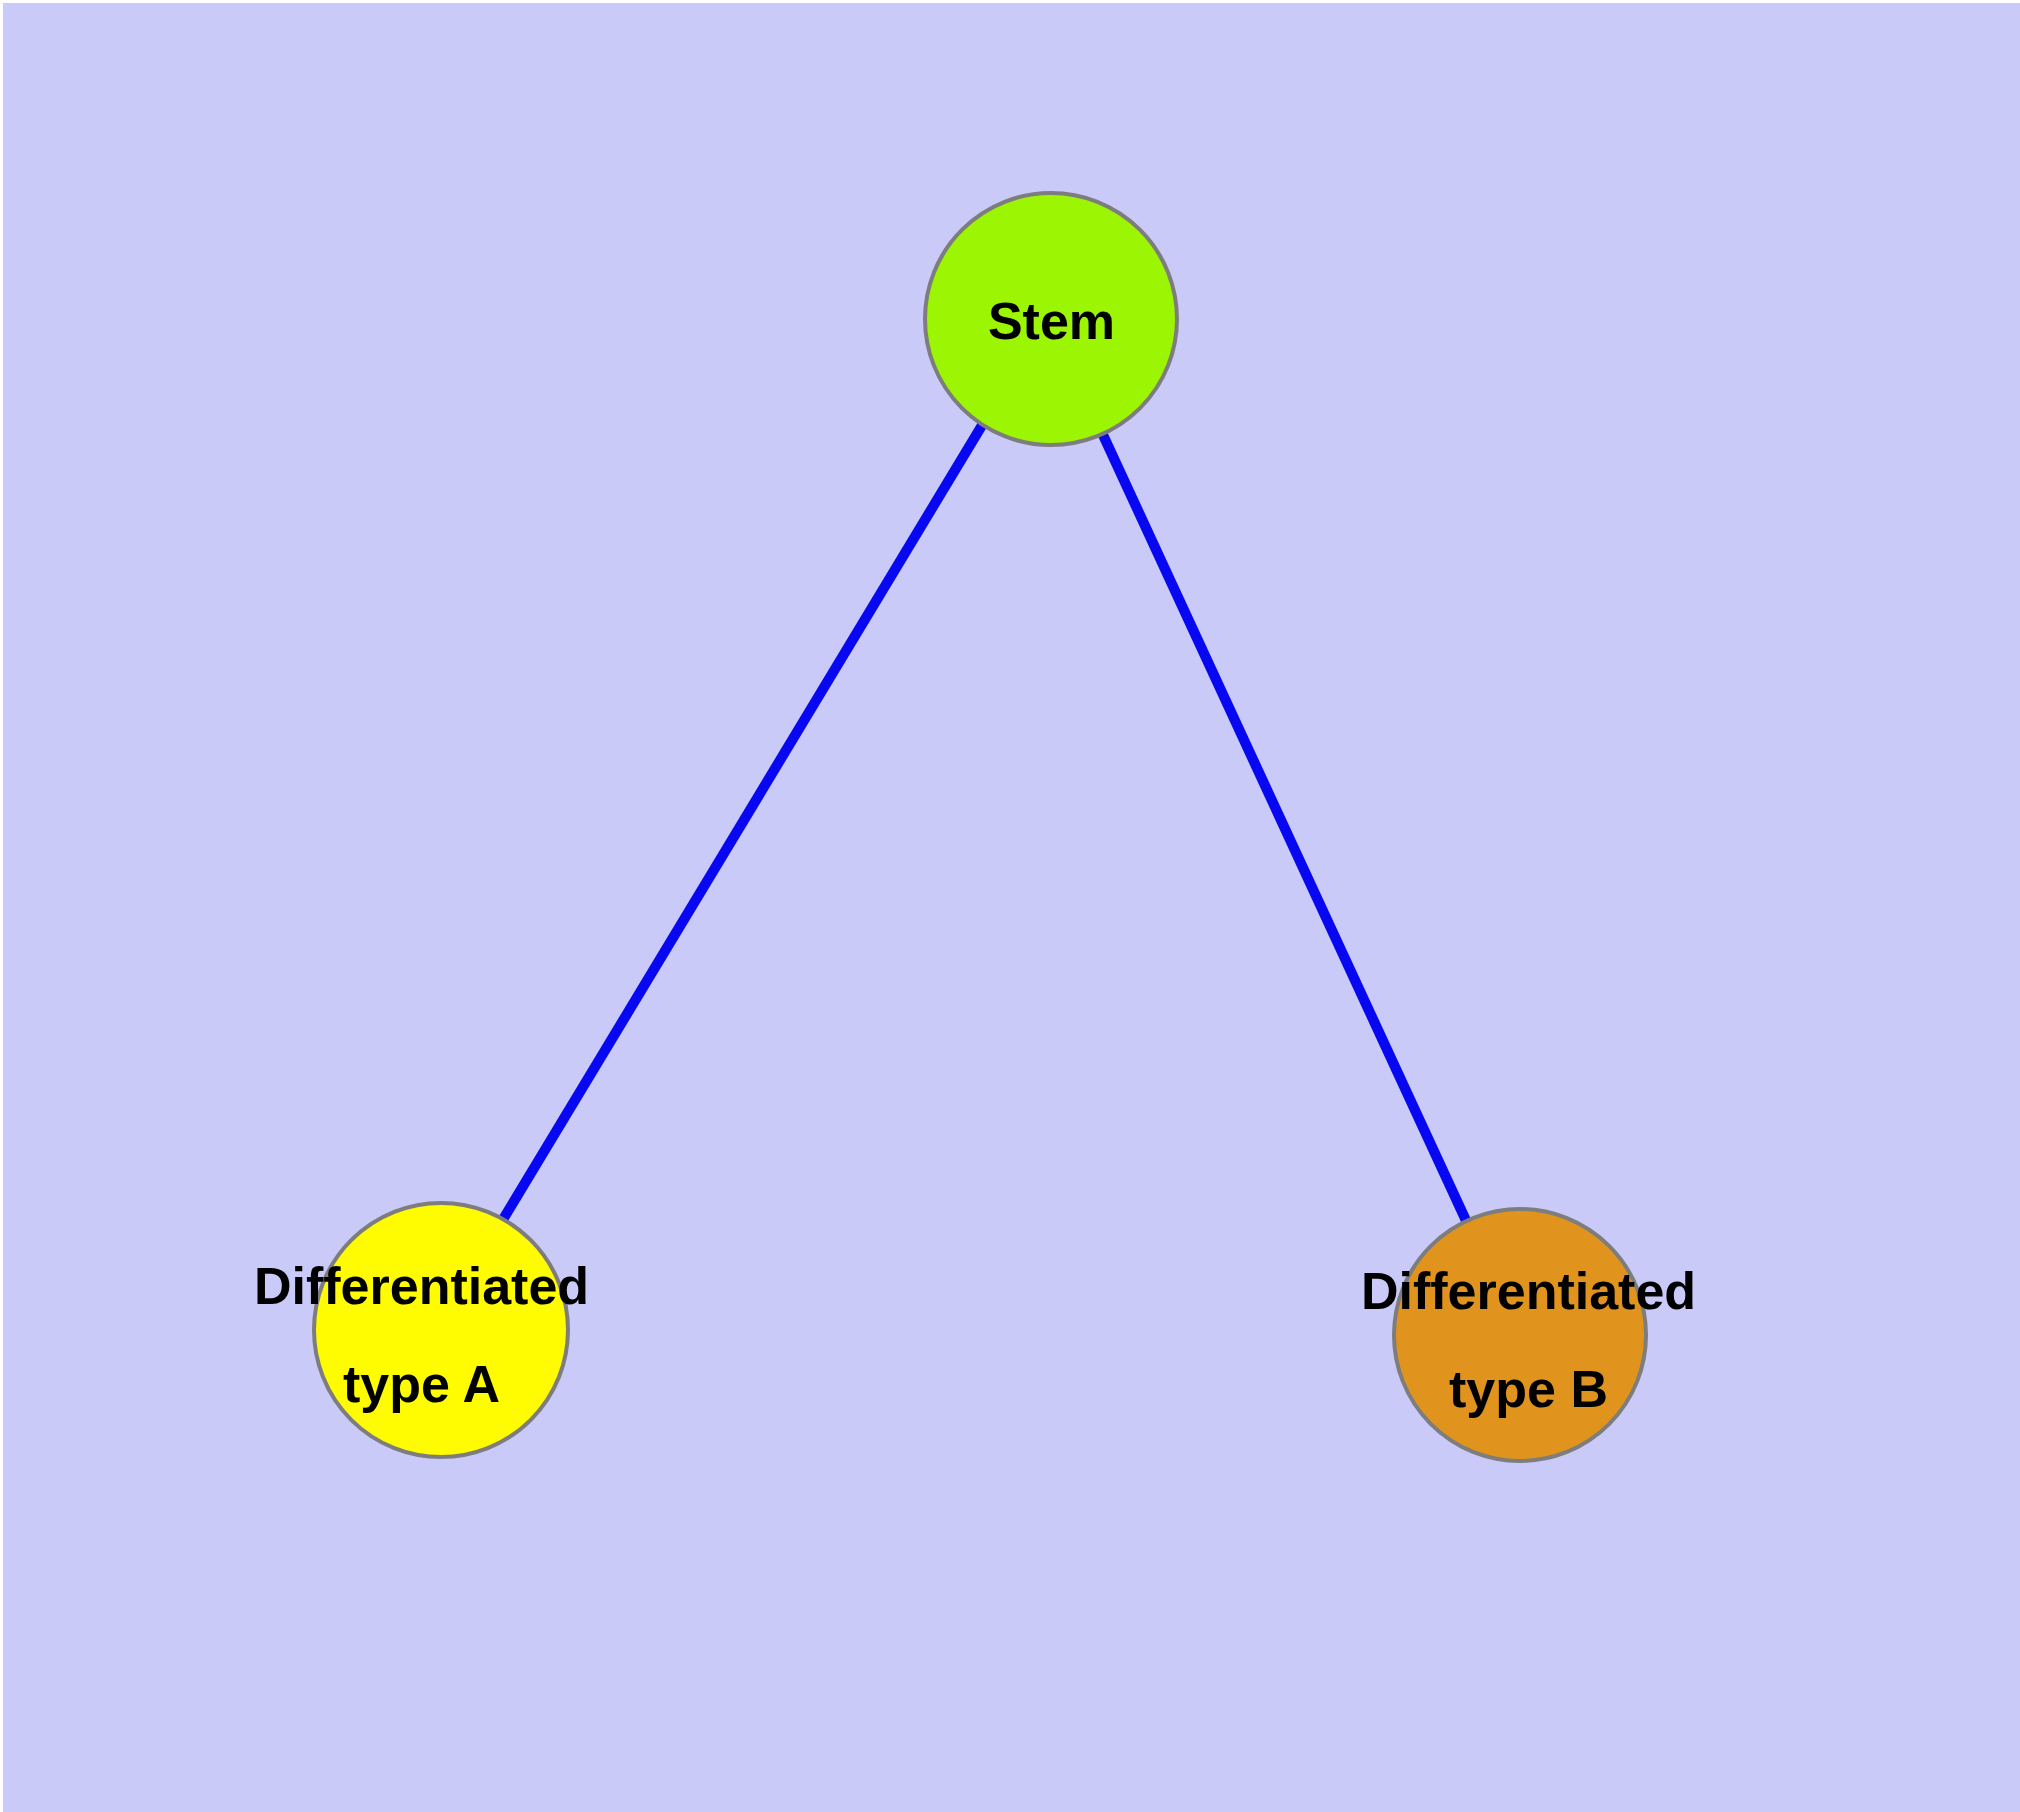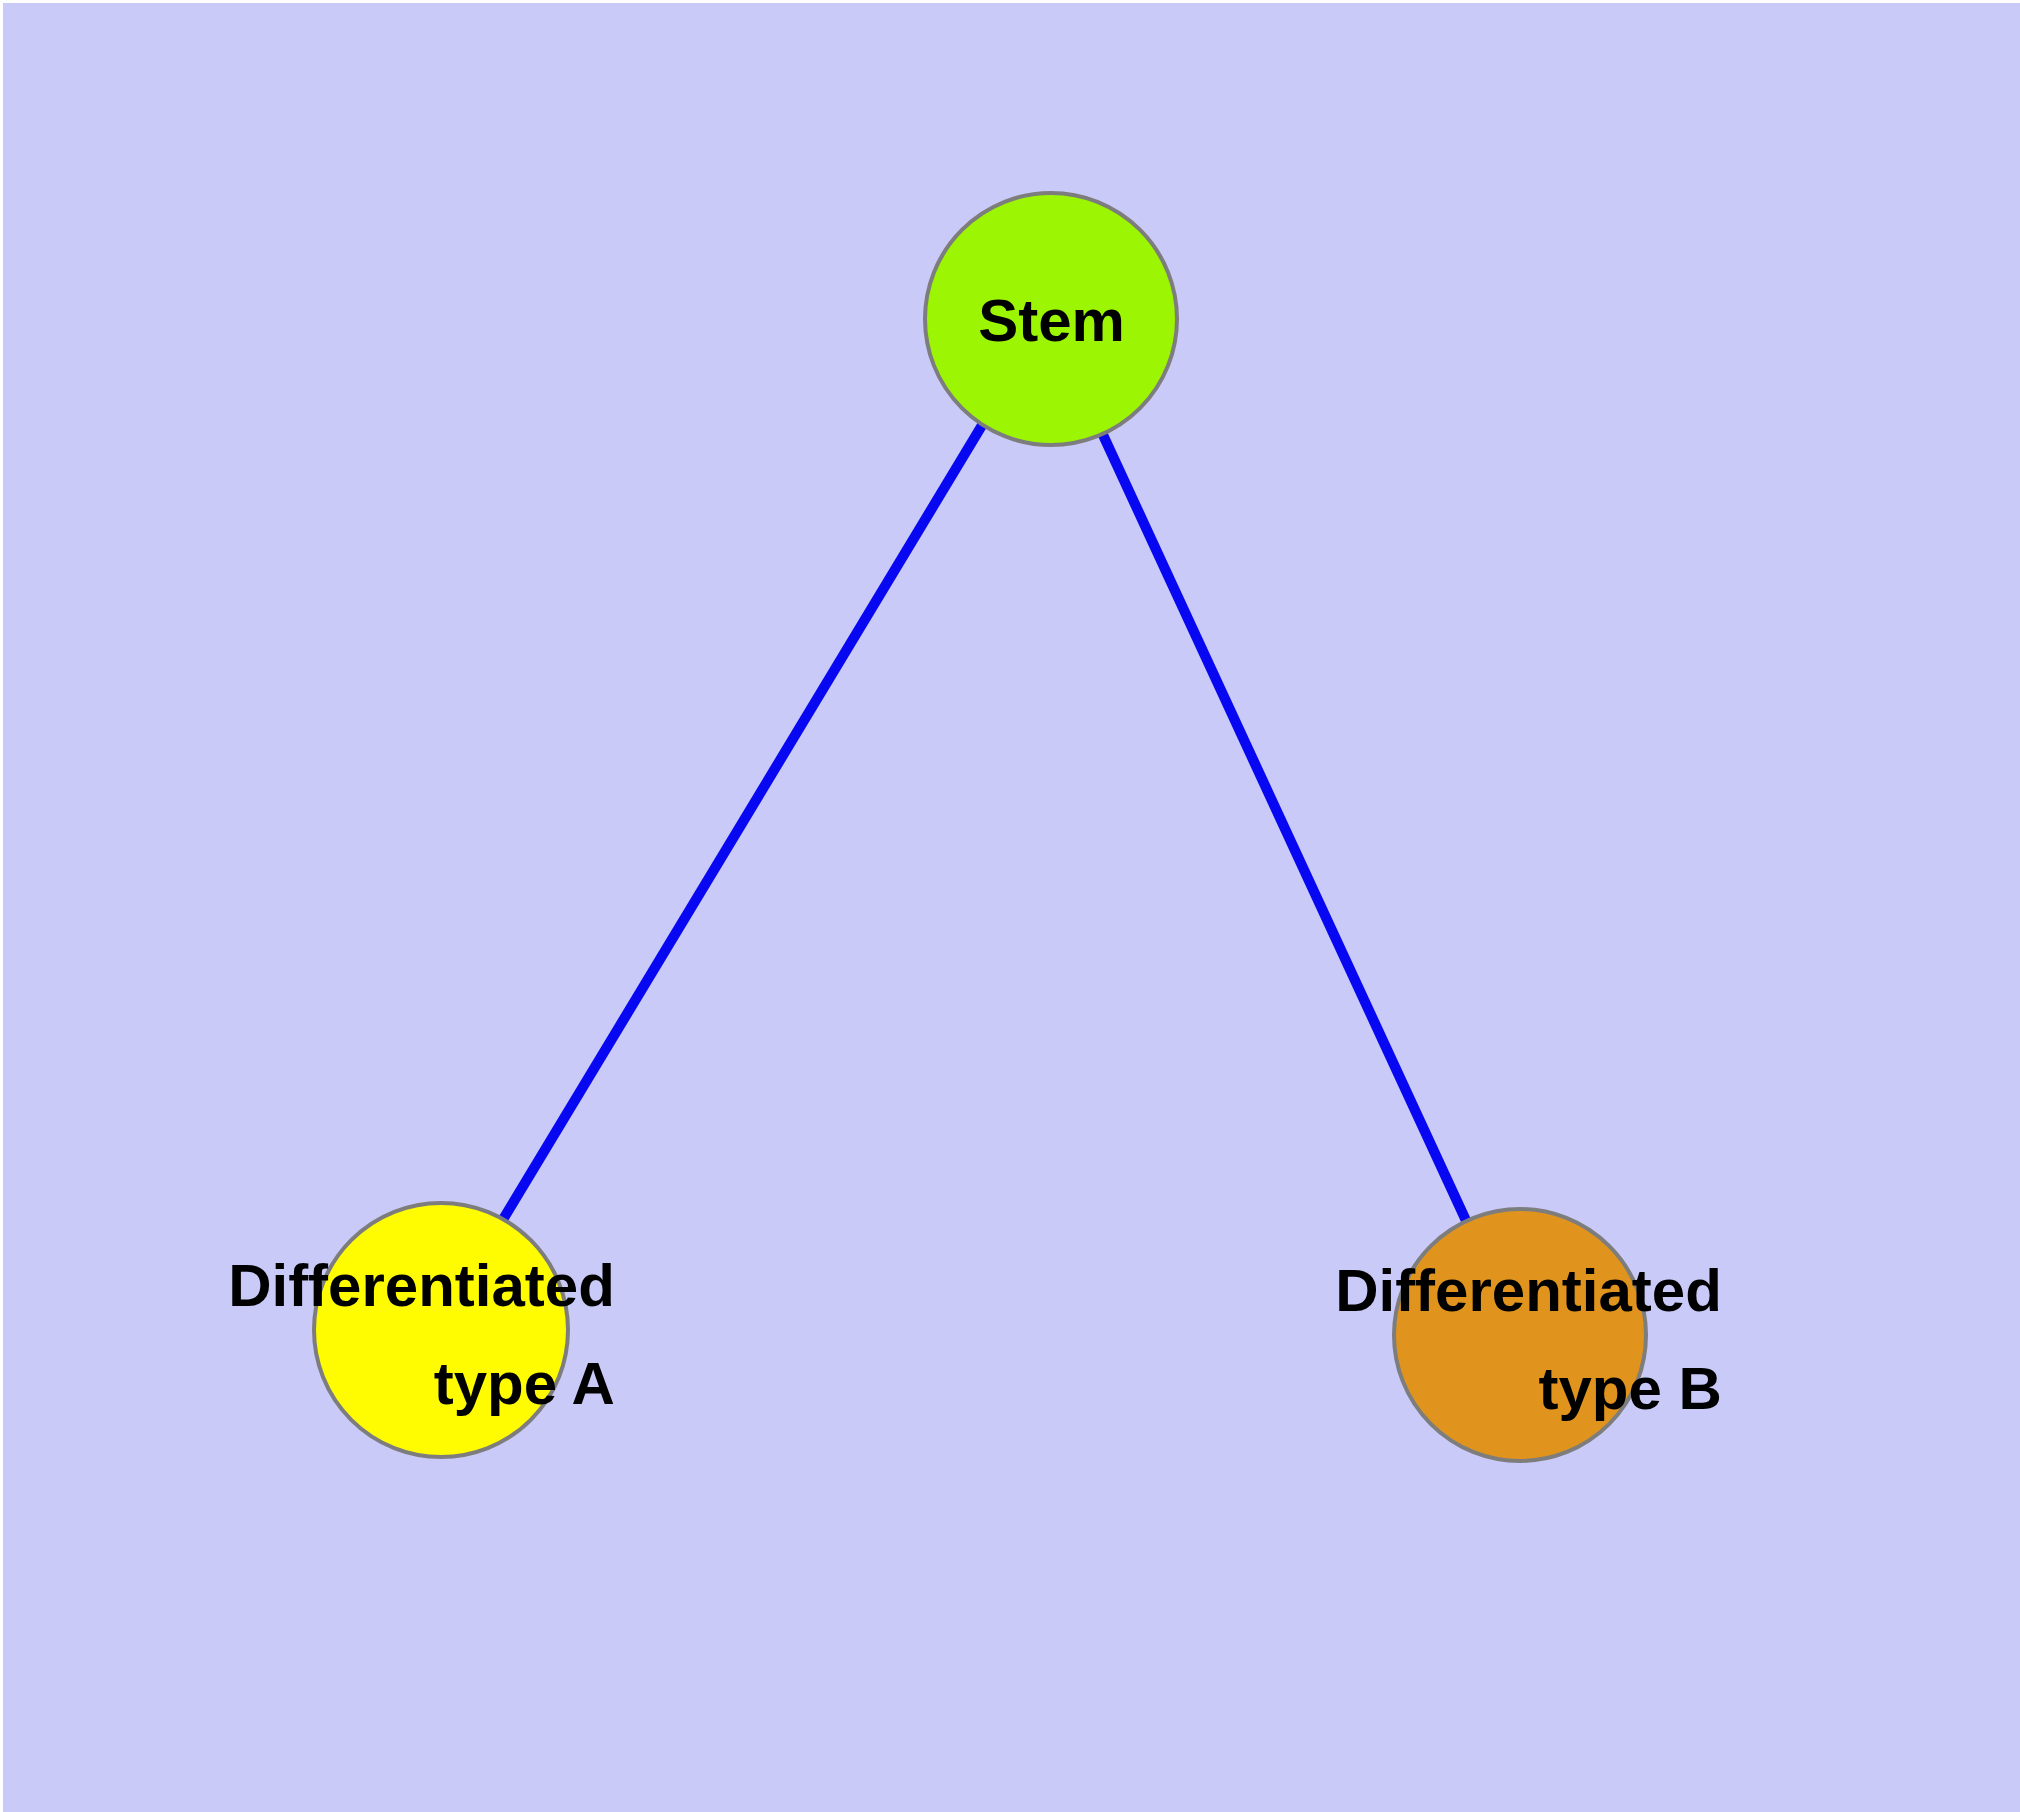--- a/index.html
+++ b/index.html
@@ -29,24 +29,24 @@
     border-style: solid;
     border-radius: 50%;
     box-sizing: border-box;
     z-index: 2;
   }
   .node-label {
     position: absolute;
     transform: translate(-50%, -50%);
     width: max-content;
     white-space: pre-line;
-    text-align: right;
+    text-align: center;
     color: #000000;
     font-weight: bold;
-    font-size: 60px;
+    font-size: 52px;
     line-height: 98px;
     letter-spacing: 0px;
     z-index: 3;
     pointer-events: none;
   }
 </style>
 </head>
 <body style="background: rgb(255, 255, 255);">
 
 <div class="stage" style="background: rgb(202, 202, 248);">

